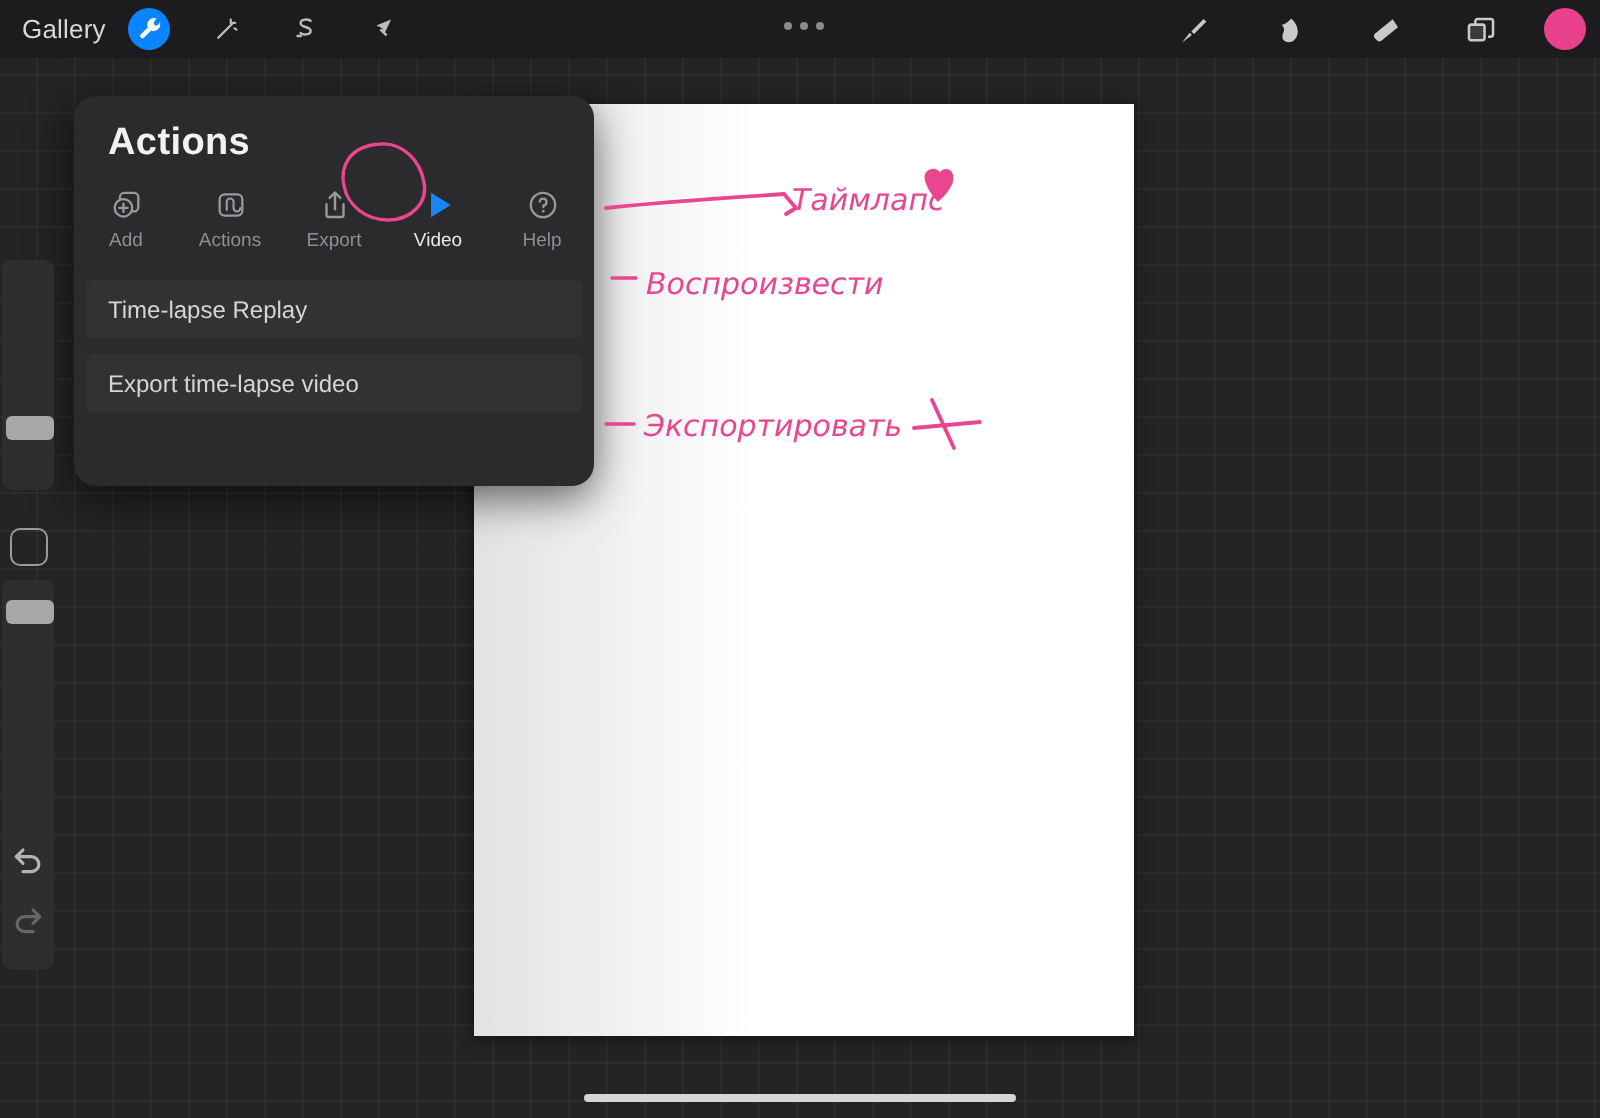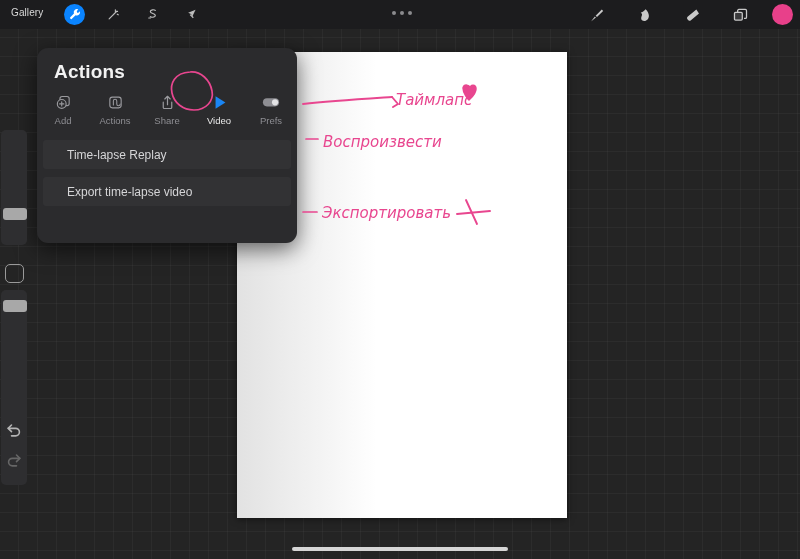--- a/index.html
+++ b/index.html
@@ -37,21 +37,21 @@
     left: 0; top: 0;
     width: 800px; height: 29px;
     background: #1c1c1e;
     display: flex;
     align-items: center;
     z-index: 40;
   }
   .gallery-btn {
     position: absolute;
     left: 11px; top: 7px;
-    font-size: 10px;
+    font-size: 13px;
     color: #d8d8d8;
     letter-spacing: 0.1px;
   }
   .tool-left {
     position: absolute;
     top: 4px;
     width: 21px; height: 21px;
     border-radius: 50%;
     display: flex;
     align-items: center;
@@ -192,21 +192,21 @@
     position: relative;
     height: 29px;
     background: #323234;
     margin: 0 6px 1px 6px;
     border-radius: 3px;
     display: flex;
     align-items: center;
   }
   .row.gap { margin-top: 8px; }
   .row-label {
-    margin-left: 24px;
+    margin-left: 11px;
     font-size: 12px;
     color: #d5d5d7;
   }
   .toggle {
     position: absolute;
     right: 10px; top: 5px;
     width: 34px; height: 19px;
     border-radius: 10px;
     background: #0a84ff;
   }
@@ -364,42 +364,43 @@
       </div>
 
       <div class="tab">
         <div class="tab-ico">
           <svg width="17" height="17" viewBox="0 0 24 24" fill="none" stroke="#9a9a9e" stroke-width="1.7" stroke-linecap="round" stroke-linejoin="round">
             <path d="M12 15V3.5"></path>
               <path d="M8.2 7 12 3.2 15.8 7"></path>
             <path d="M6 11.5v7.5a1.5 1.5 0 0 0 1.5 1.5h9a1.5 1.5 0 0 0 1.5-1.5v-7.5"></path>
           </svg>
         </div>
-        <div class="tab-label">Share</div>
+        <div class="tab-label">Export</div>
       </div>
 
       <div class="tab sel">
         <div class="tab-ico">
           <svg width="19" height="19" viewBox="0 0 24 24" fill="#1a86f5">
             <path d="M7 4.2 19.5 12 7 19.8z"></path>
           </svg>
         </div>
         <div class="tab-label">Video</div>
       </div>
 
+
       <div class="tab">
         <div class="tab-ico">
-          <svg width="22" height="22" viewBox="0 0 30 24" fill="none">
-            <rect x="4" y="7" width="22" height="11" rx="5.5" fill="#8e8e93"></rect>
-            <circle cx="20.5" cy="12.5" r="4.2" fill="#e3e3e5"></circle>
+          <svg width="17" height="17" viewBox="0 0 24 24" fill="none" stroke="#9a9a9e" stroke-width="1.6">
+            <circle cx="12" cy="12" r="8.6"></circle>
+            <path d="M9.7 9.6a2.4 2.4 0 1 1 2.6 2.7v1.3" stroke-linecap="round"></path>
+            <circle cx="12.2" cy="16.4" r="0.95" fill="#9a9a9e" stroke="none"></circle>
           </svg>
         </div>
-        <div class="tab-label">Prefs</div>
-      </div>
-
+        <div class="tab-label">Help</div>
+      </div>
 
     </div>
 
     <div class="menu">
       <div class="row">
         <div class="row-label">Time-lapse Replay</div>
       </div>
       <div class="row gap">
         <div class="row-label">Export time-lapse video</div>
       </div>

